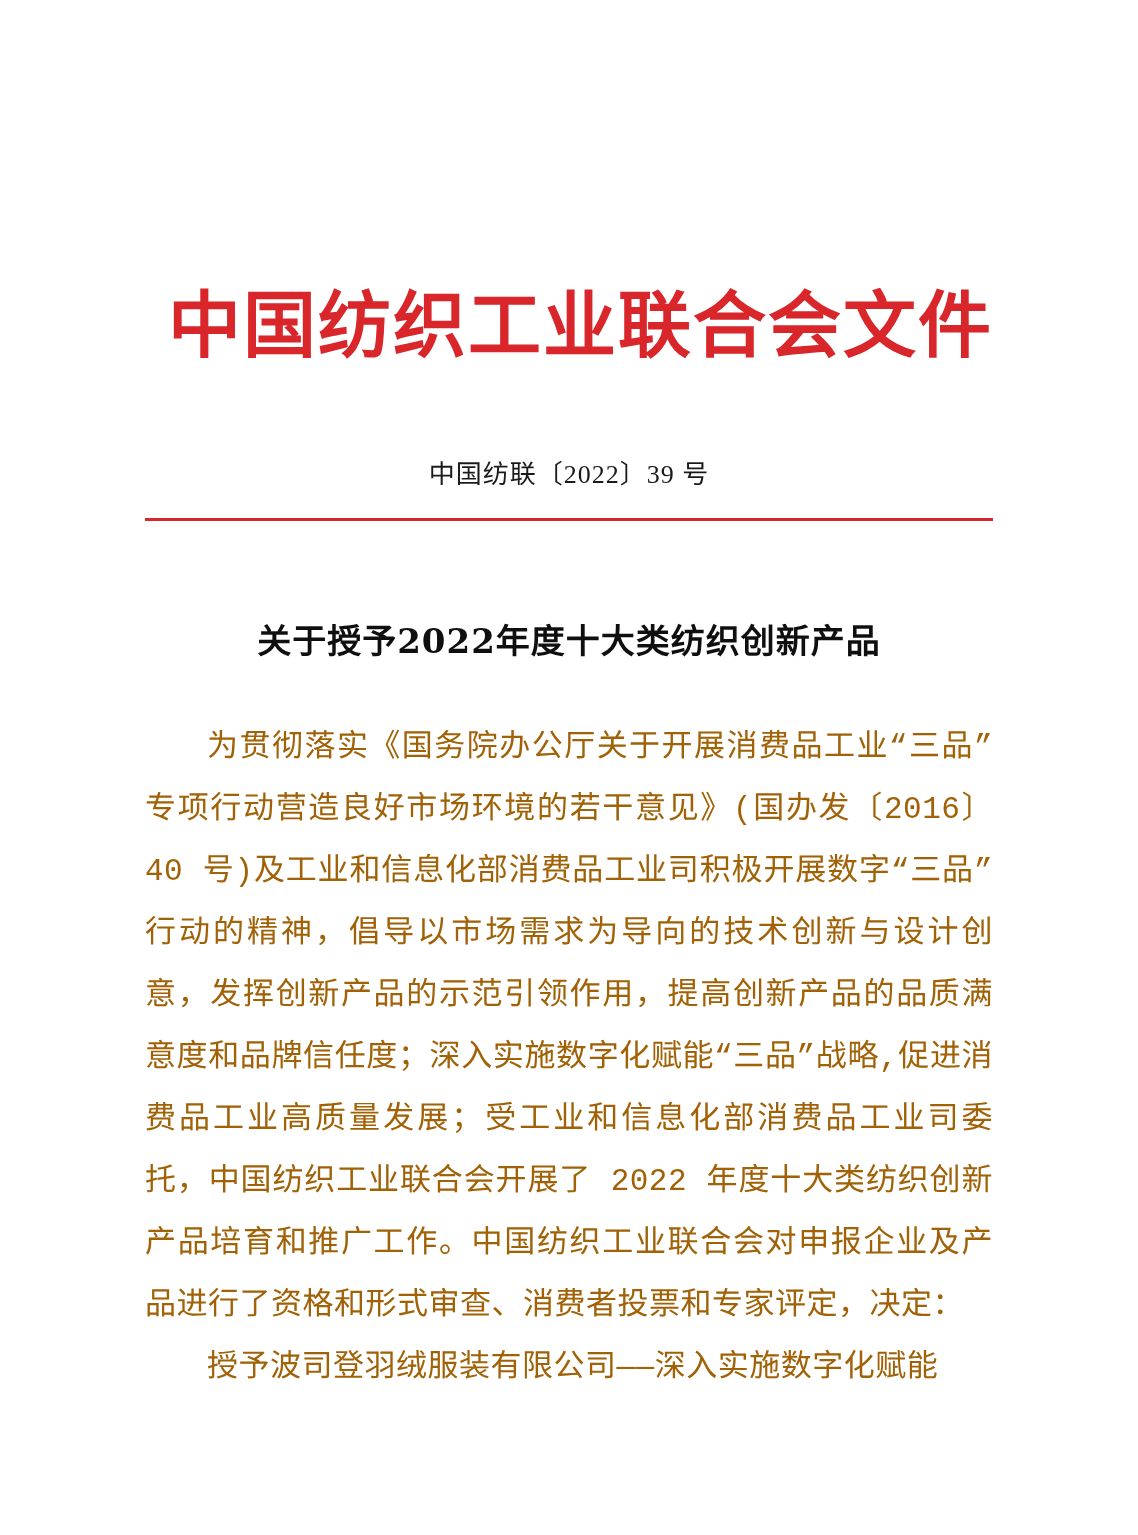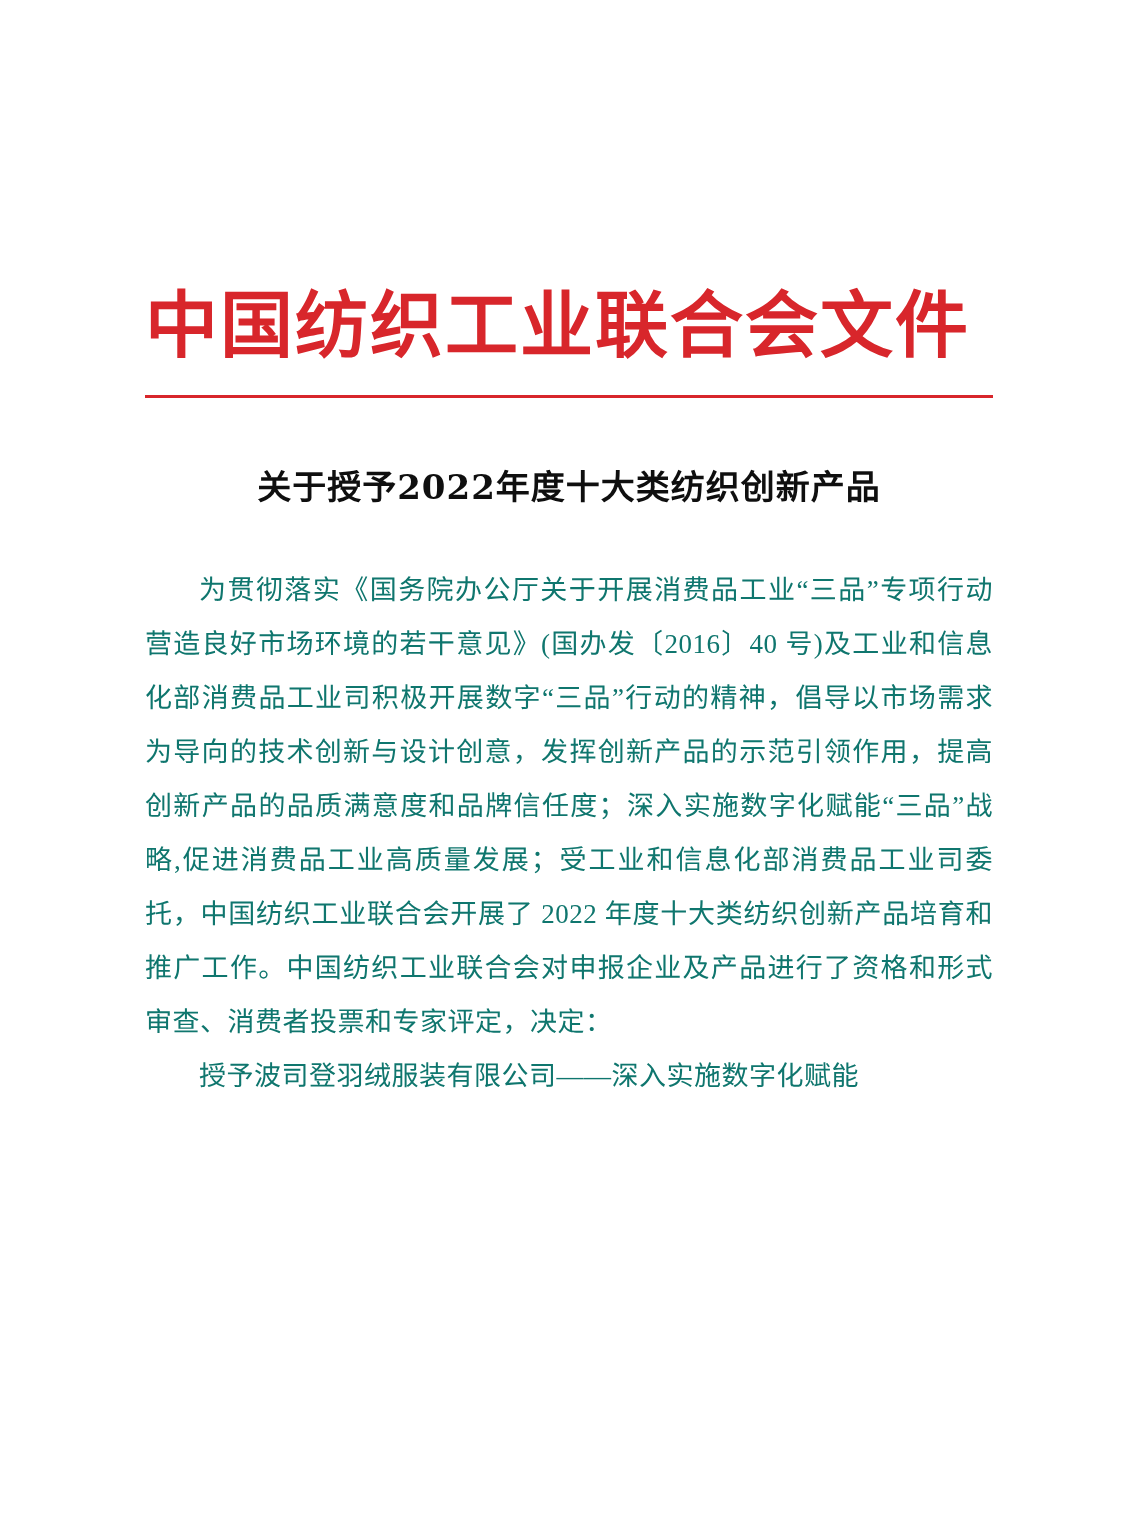--- a/index.html
+++ b/index.html
@@ -19,21 +19,21 @@
   .page {
     position: relative;
     width: 1138px;
     height: 1535px;
     box-sizing: border-box;
     padding: 0 145px;
   }
 
   .masthead {
     margin-top: 285px;
-    text-align: left;
+    text-align: right;
     color: #d8262b;
     font-family: "DejaVu Serif", "Liberation Serif", serif;
     font-weight: bold;
     font-size: 73px;
     letter-spacing: 2px;
     line-height: 1.12;
     white-space: nowrap;
   }
 
   .doc-number {
@@ -46,55 +46,56 @@
   }
 
   .red-rule {
     margin-top: 28px;
     height: 3px;
     background: #d8262b;
     width: 100%;
   }
 
   .doc-title {
-    margin-top: 62px;
+    margin-top: 93px;
     text-align: center;
     font-size: 34px;
     font-weight: bold;
     line-height: 1.62;
     letter-spacing: 1px;
     color: #0f0f0f;
     font-family: "DejaVu Serif", "Liberation Serif", serif;
   }
   .doc-title .line {
     display: block;
   }
 
   .body-text {
     margin-top: 48px;
-    font-size: 27px;
+    font-size: 31px;
     line-height: 2.0;
     text-align: justify;
     text-justify: inter-ideograph;
     letter-spacing: 0.5px;
-    color: #0f766e;
-    font-family: Liberation Serif, serif;
+    color: #a16207;
+    font-family: Liberation Mono, monospace;
   }
   .body-text p {
     margin: 0;
     text-indent: 2em;
   }
 </style>
 </head>
 <body>
 
 <div class="page">
 
   <div class="masthead">中国纺织工业联合会文件</div>
 
+  <div class="doc-number">中国纺联〔2022〕39 号</div>
 
   <div class="red-rule"></div>
 
   <div class="doc-title">
     <span class="line">关于授予2022年度十大类纺织创新产品</span>
   </div>
 
   <div class="body-text">
     <p>为贯彻落实《国务院办公厅关于开展消费品工业“三品”专项行动营造良好市场环境的若干意见》(国办发〔2016〕40 号)及工业和信息化部消费品工业司积极开展数字“三品”行动的精神，倡导以市场需求为导向的技术创新与设计创意，发挥创新产品的示范引领作用，提高创新产品的品质满意度和品牌信任度；深入实施数字化赋能“三品”战略,促进消费品工业高质量发展；受工业和信息化部消费品工业司委托，中国纺织工业联合会开展了 2022 年度十大类纺织创新产品培育和推广工作。中国纺织工业联合会对申报企业及产品进行了资格和形式审查、消费者投票和专家评定，决定：</p>
     <p>授予波司登羽绒服装有限公司——深入实施数字化赋能</p>

